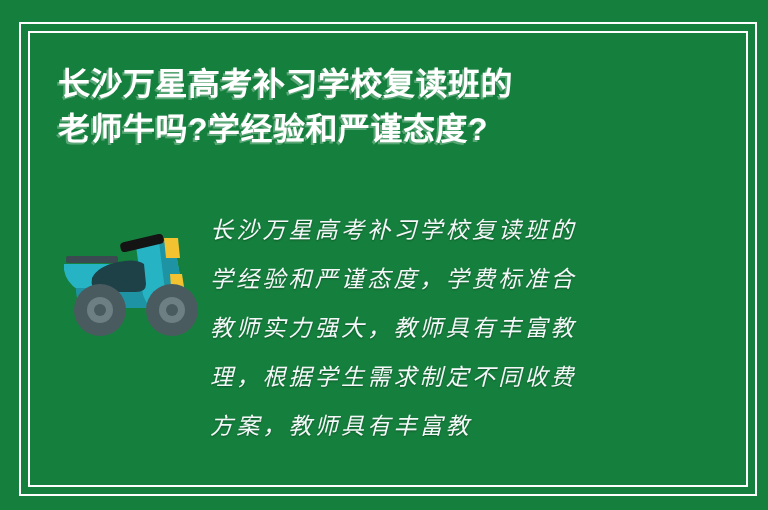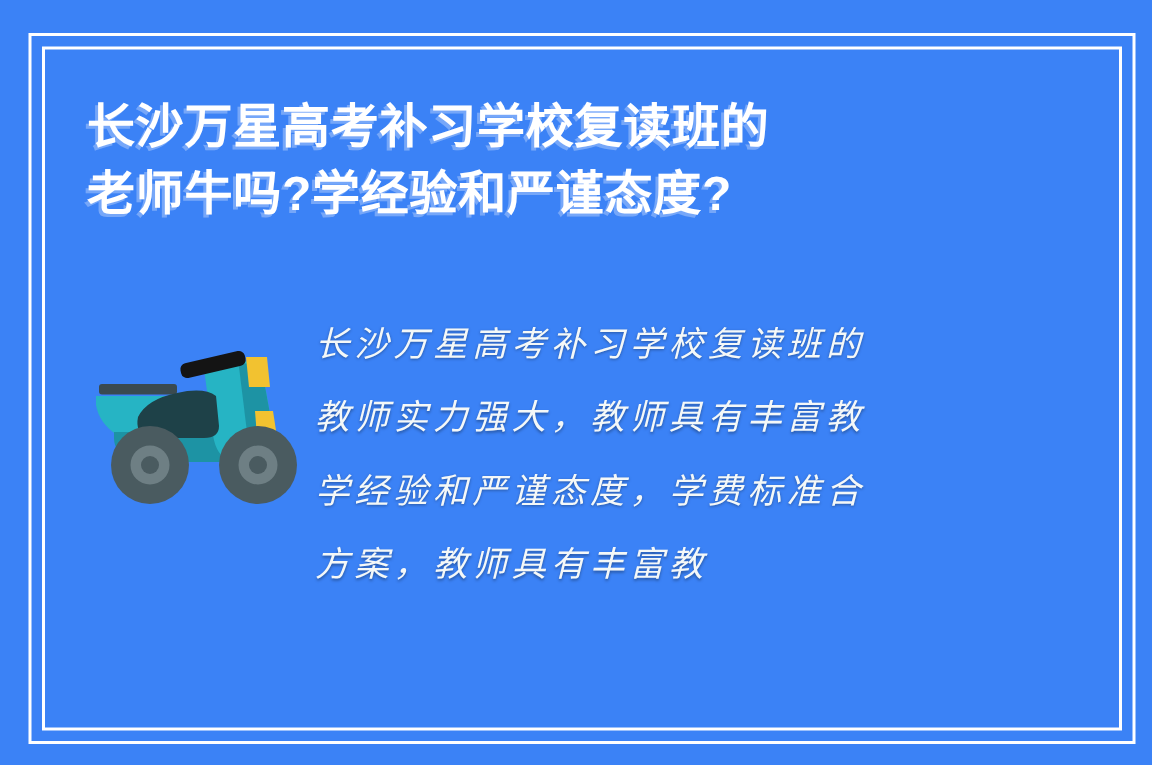--- a/index.html
+++ b/index.html
@@ -5,21 +5,21 @@
 <style>
   html, body {
     margin: 0;
     padding: 0;
     background: #1d444b;
   }
   #card {
     position: relative;
     width: 768px;
     height: 510px;
-    background: #3b82f6;
+    background: #15803d;
     overflow: hidden;
     font-family: "Liberation Sans", "DejaVu Sans", sans-serif;
   }
 
   
   .frame-outer {
     position: absolute;
     left: 19px;
     top: 22px;
     right: 11px;
@@ -122,18 +122,19 @@
       <circle cx="42" cy="98" r="13" fill="#6e7f84"></circle>
       <circle cx="42" cy="98" r="6" fill="#4a5b60"></circle>
       <circle cx="114" cy="98" r="26" fill="#4a5b60"></circle>
       <circle cx="114" cy="98" r="13" fill="#6e7f84"></circle>
       <circle cx="114" cy="98" r="6" fill="#4a5b60"></circle>
     </svg>
   </div>
 
   <div class="body-wrap">
     <div class="body-line">长沙万星高考补习学校复读班的</div>
+    <div class="body-line">学经验和严谨态度，学费标准合</div>
     <div class="body-line">教师实力强大，教师具有丰富教</div>
-    <div class="body-line">学经验和严谨态度，学费标准合</div>
+    <div class="body-line">理，根据学生需求制定不同收费</div>
     <div class="body-line">方案，教师具有丰富教</div>
   </div>
 
 </div>
 
 </body></html>

